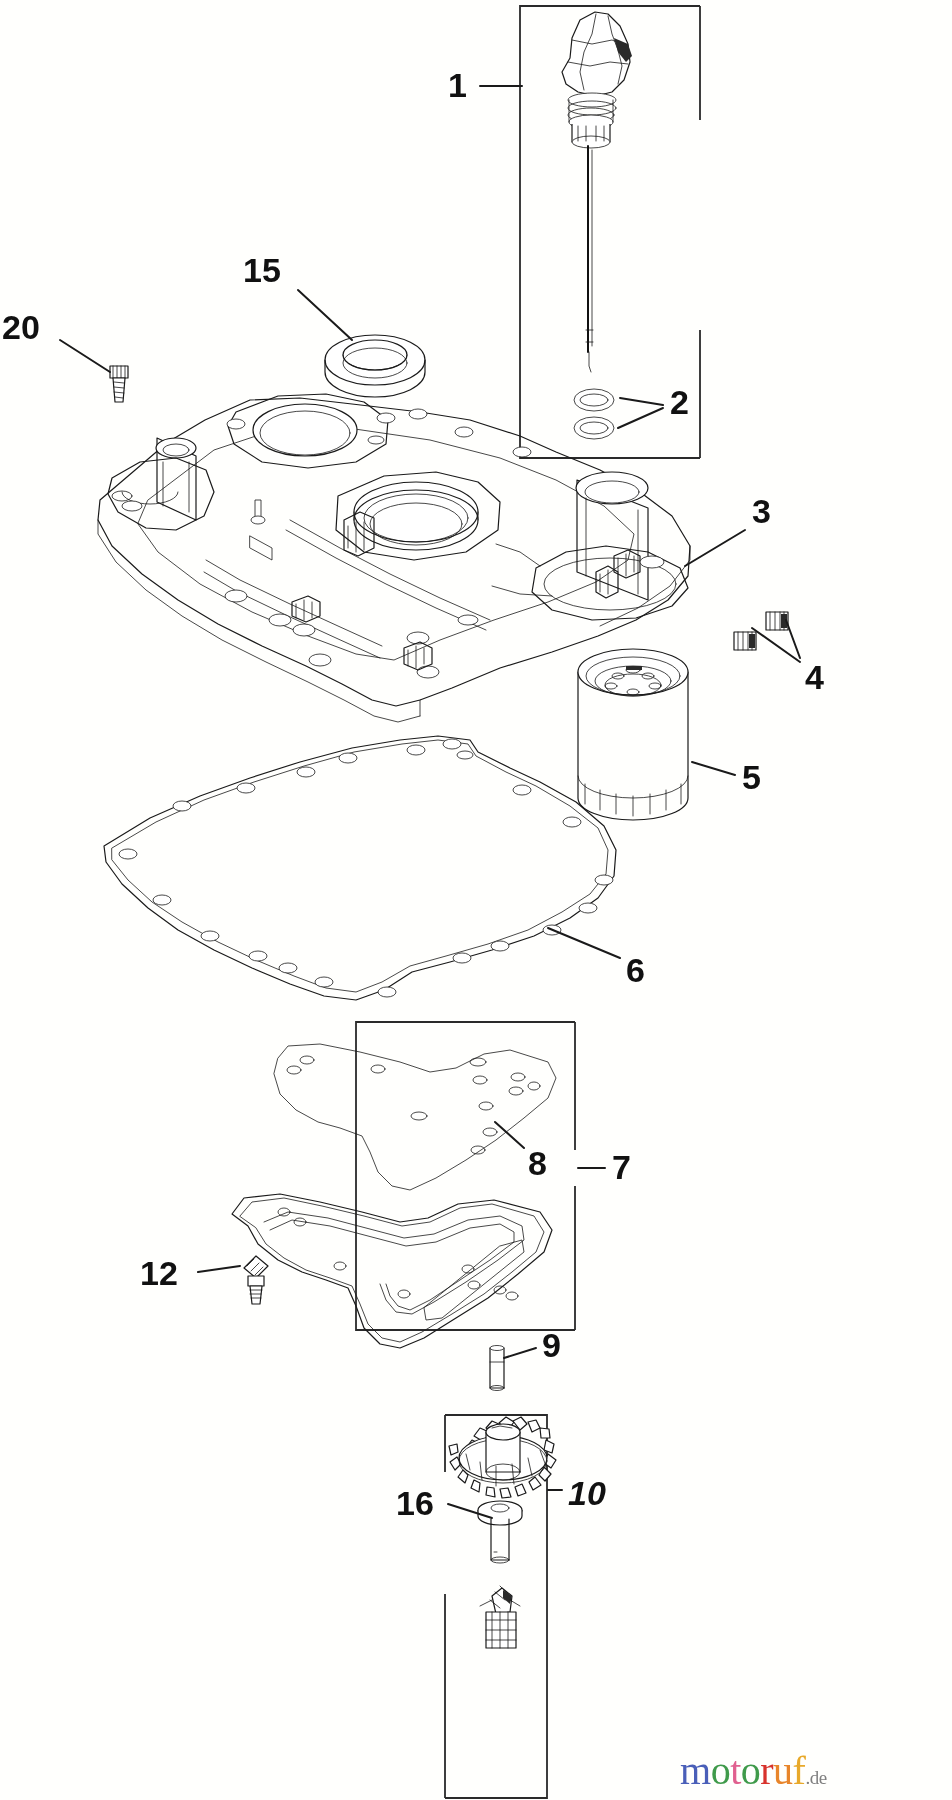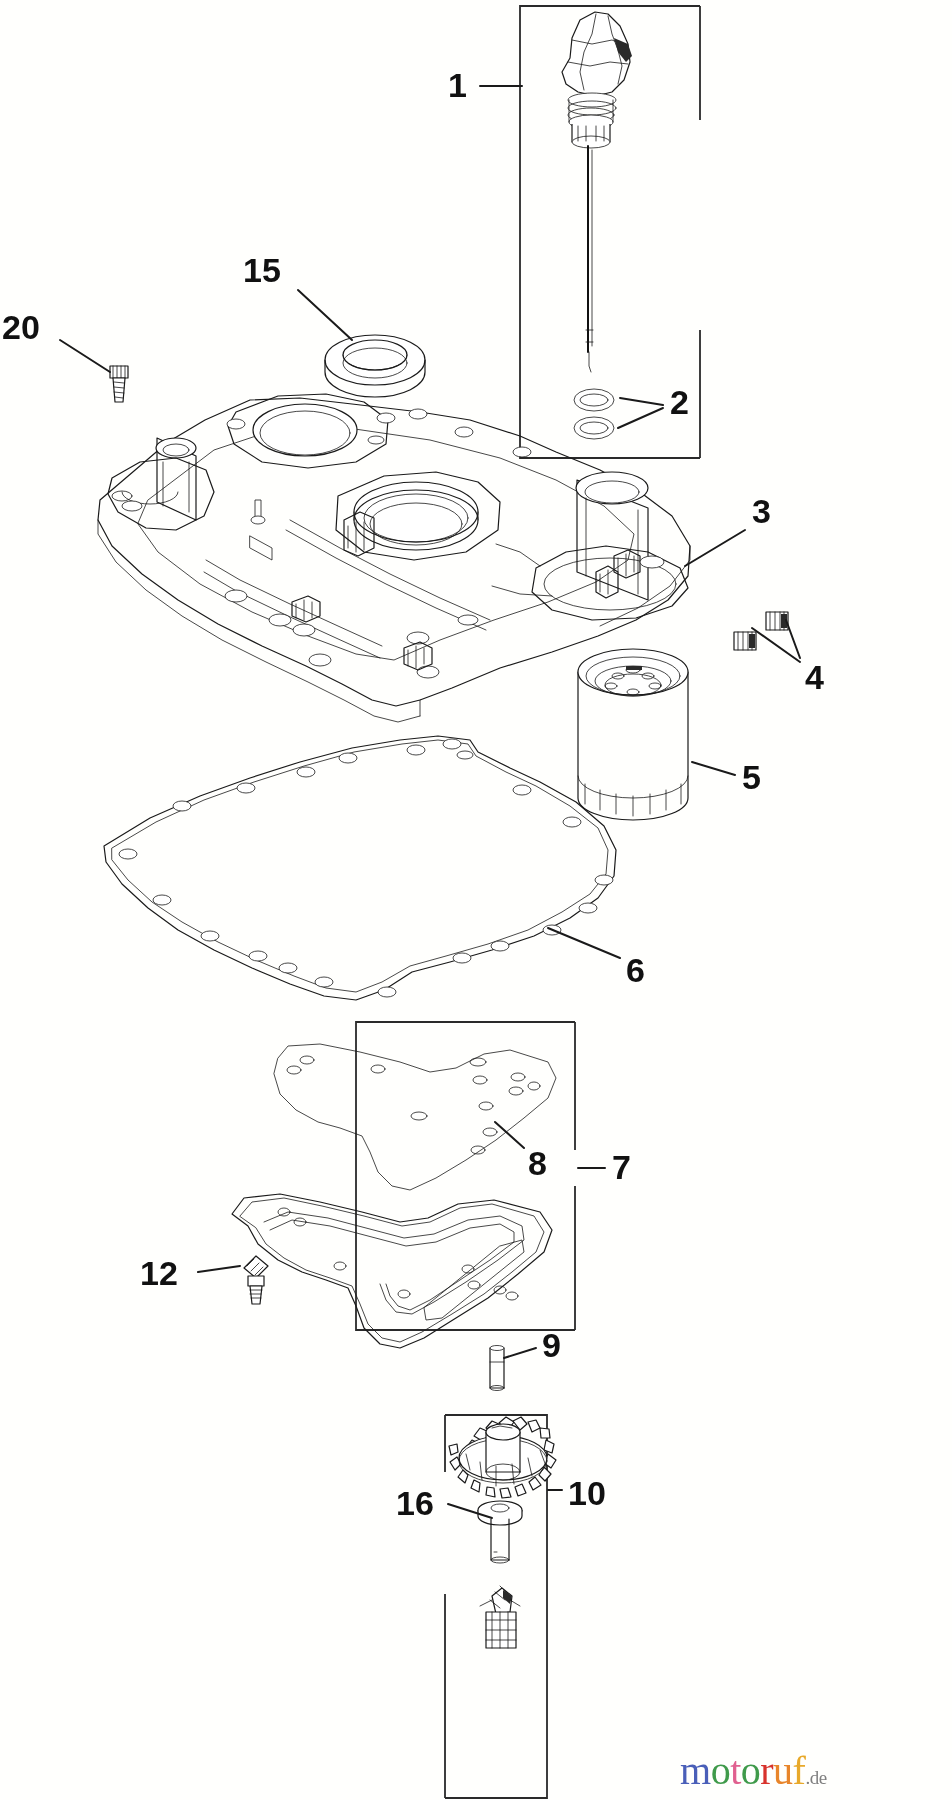--- a/index.html
+++ b/index.html
@@ -444,21 +444,21 @@
 
   <div class="callout-num" style="left:448px; top:68px;  font-size:34px;">1</div>
   <div class="callout-num" style="left:670px; top:385px; font-size:34px;">2</div>
   <div class="callout-num" style="left:752px; top:494px; font-size:34px;">3</div>
   <div class="callout-num" style="left:805px; top:660px; font-size:34px;">4</div>
   <div class="callout-num" style="left:742px; top:760px; font-size:34px;">5</div>
   <div class="callout-num" style="left:626px; top:953px; font-size:34px;">6</div>
   <div class="callout-num" style="left:612px; top:1150px;font-size:34px;">7</div>
   <div class="callout-num" style="left:528px; top:1146px;font-size:34px;">8</div>
   <div class="callout-num" style="left:542px; top:1328px;font-size:34px;">9</div>
-  <div class="callout-num" style="left:568px; top:1476px;font-size:34px;">10</div>
+  <div class="callout-num" style="left:568px; top:1476px;font-size:34px;font-style:italic;">10</div>
   <div class="callout-num" style="left:396px; top:1486px;font-size:34px;">16</div>
   <div class="callout-num" style="left:140px; top:1256px;font-size:34px;">12</div>
   <div class="callout-num" style="left:2px;   top:310px; font-size:34px;">20</div>
   <div class="callout-num" style="left:243px; top:253px; font-size:34px;">15</div>
 
   <div class="wm" id="watermark" style="left: 680px; top: 1751px;"><span style="color: rgb(74, 95, 184);">m</span><span style="color: rgb(63, 154, 74);">o</span><span style="color: rgb(224, 96, 143);">t</span><span style="color: rgb(63, 154, 74);">o</span><span style="color: rgb(216, 50, 44);">r</span><span style="color: rgb(232, 133, 42);">u</span><span style="color: rgb(232, 169, 42);">f</span><span class="de" style="color: rgb(128, 128, 128);">.de</span></div>
 
 </div>
 
 </body></html>

